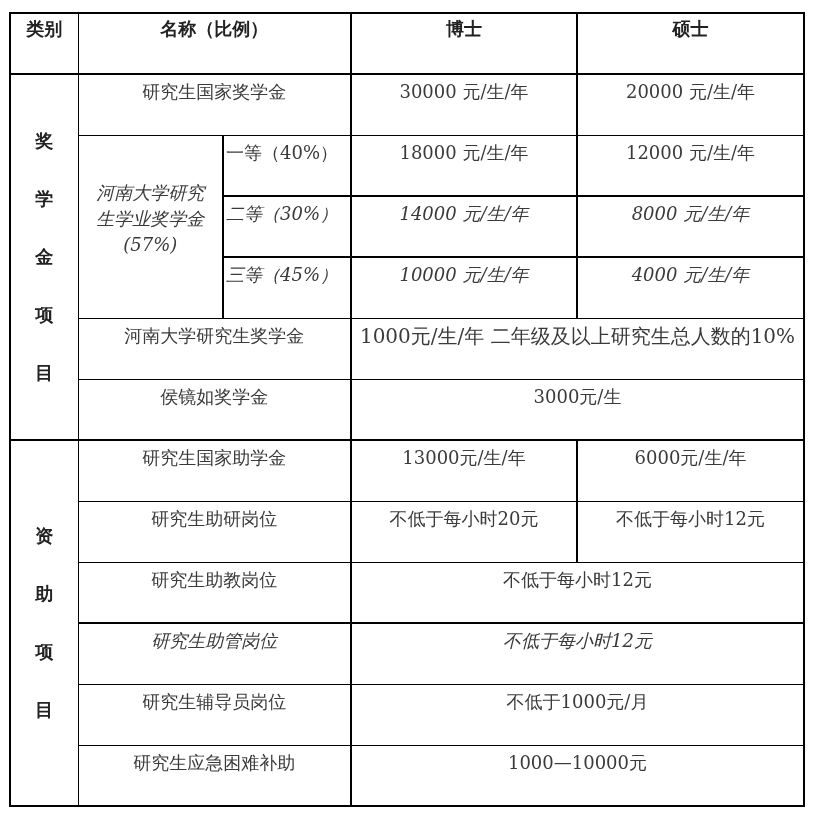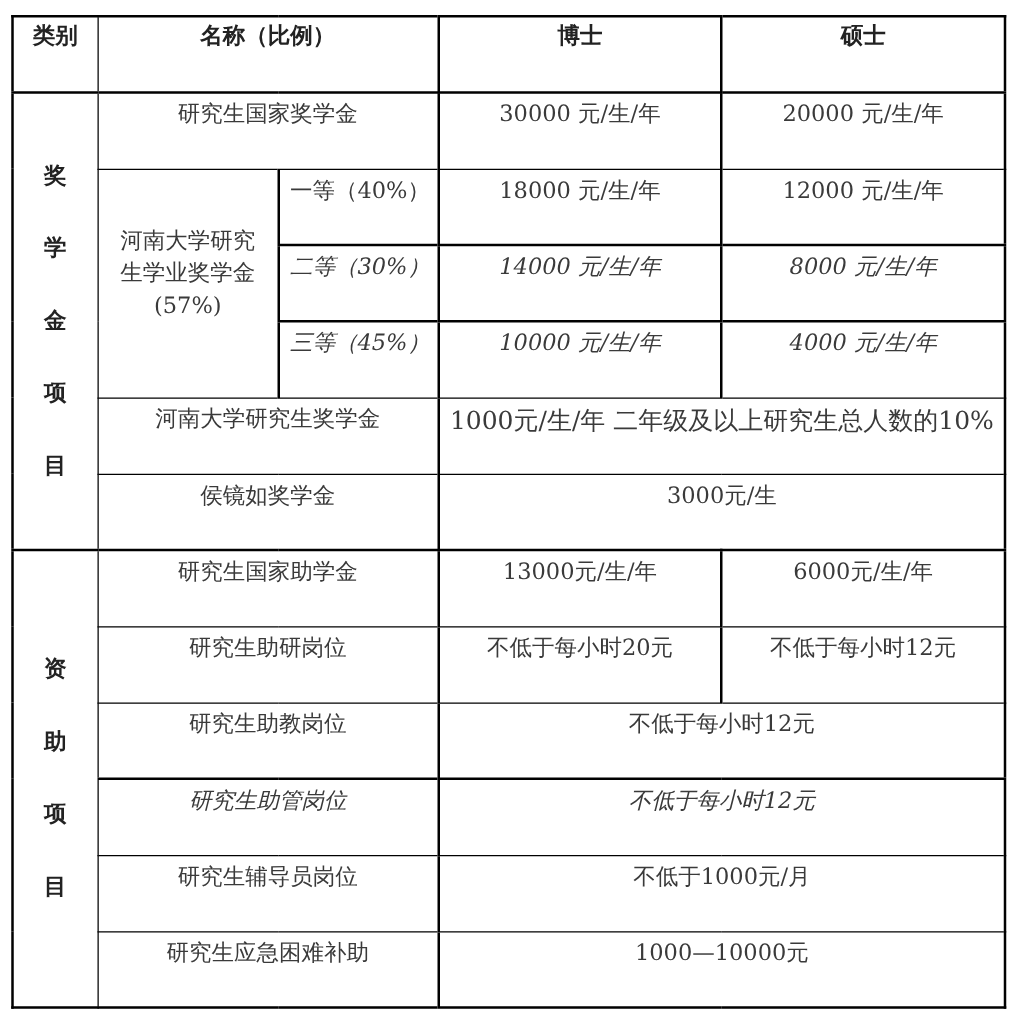--- a/index.html
+++ b/index.html
@@ -62,24 +62,24 @@
     }
     .category-cell .vchars span {
       display: block;
       line-height: 58px;
     }
     .grade-cell {
       text-align: left !important;
     }
     .grade-cell .cell-text {
       padding-left: 2px;
-      text-align: center;
     }
     .name-multiline {
       vertical-align: middle !important;
+      font-style: italic;
     }
     .name-multiline .cell-text {
       white-space: normal;
       padding: 0 6px 20px 6px;
       line-height: 26px;
     }
   </style>
 </head>
 <body>
 

